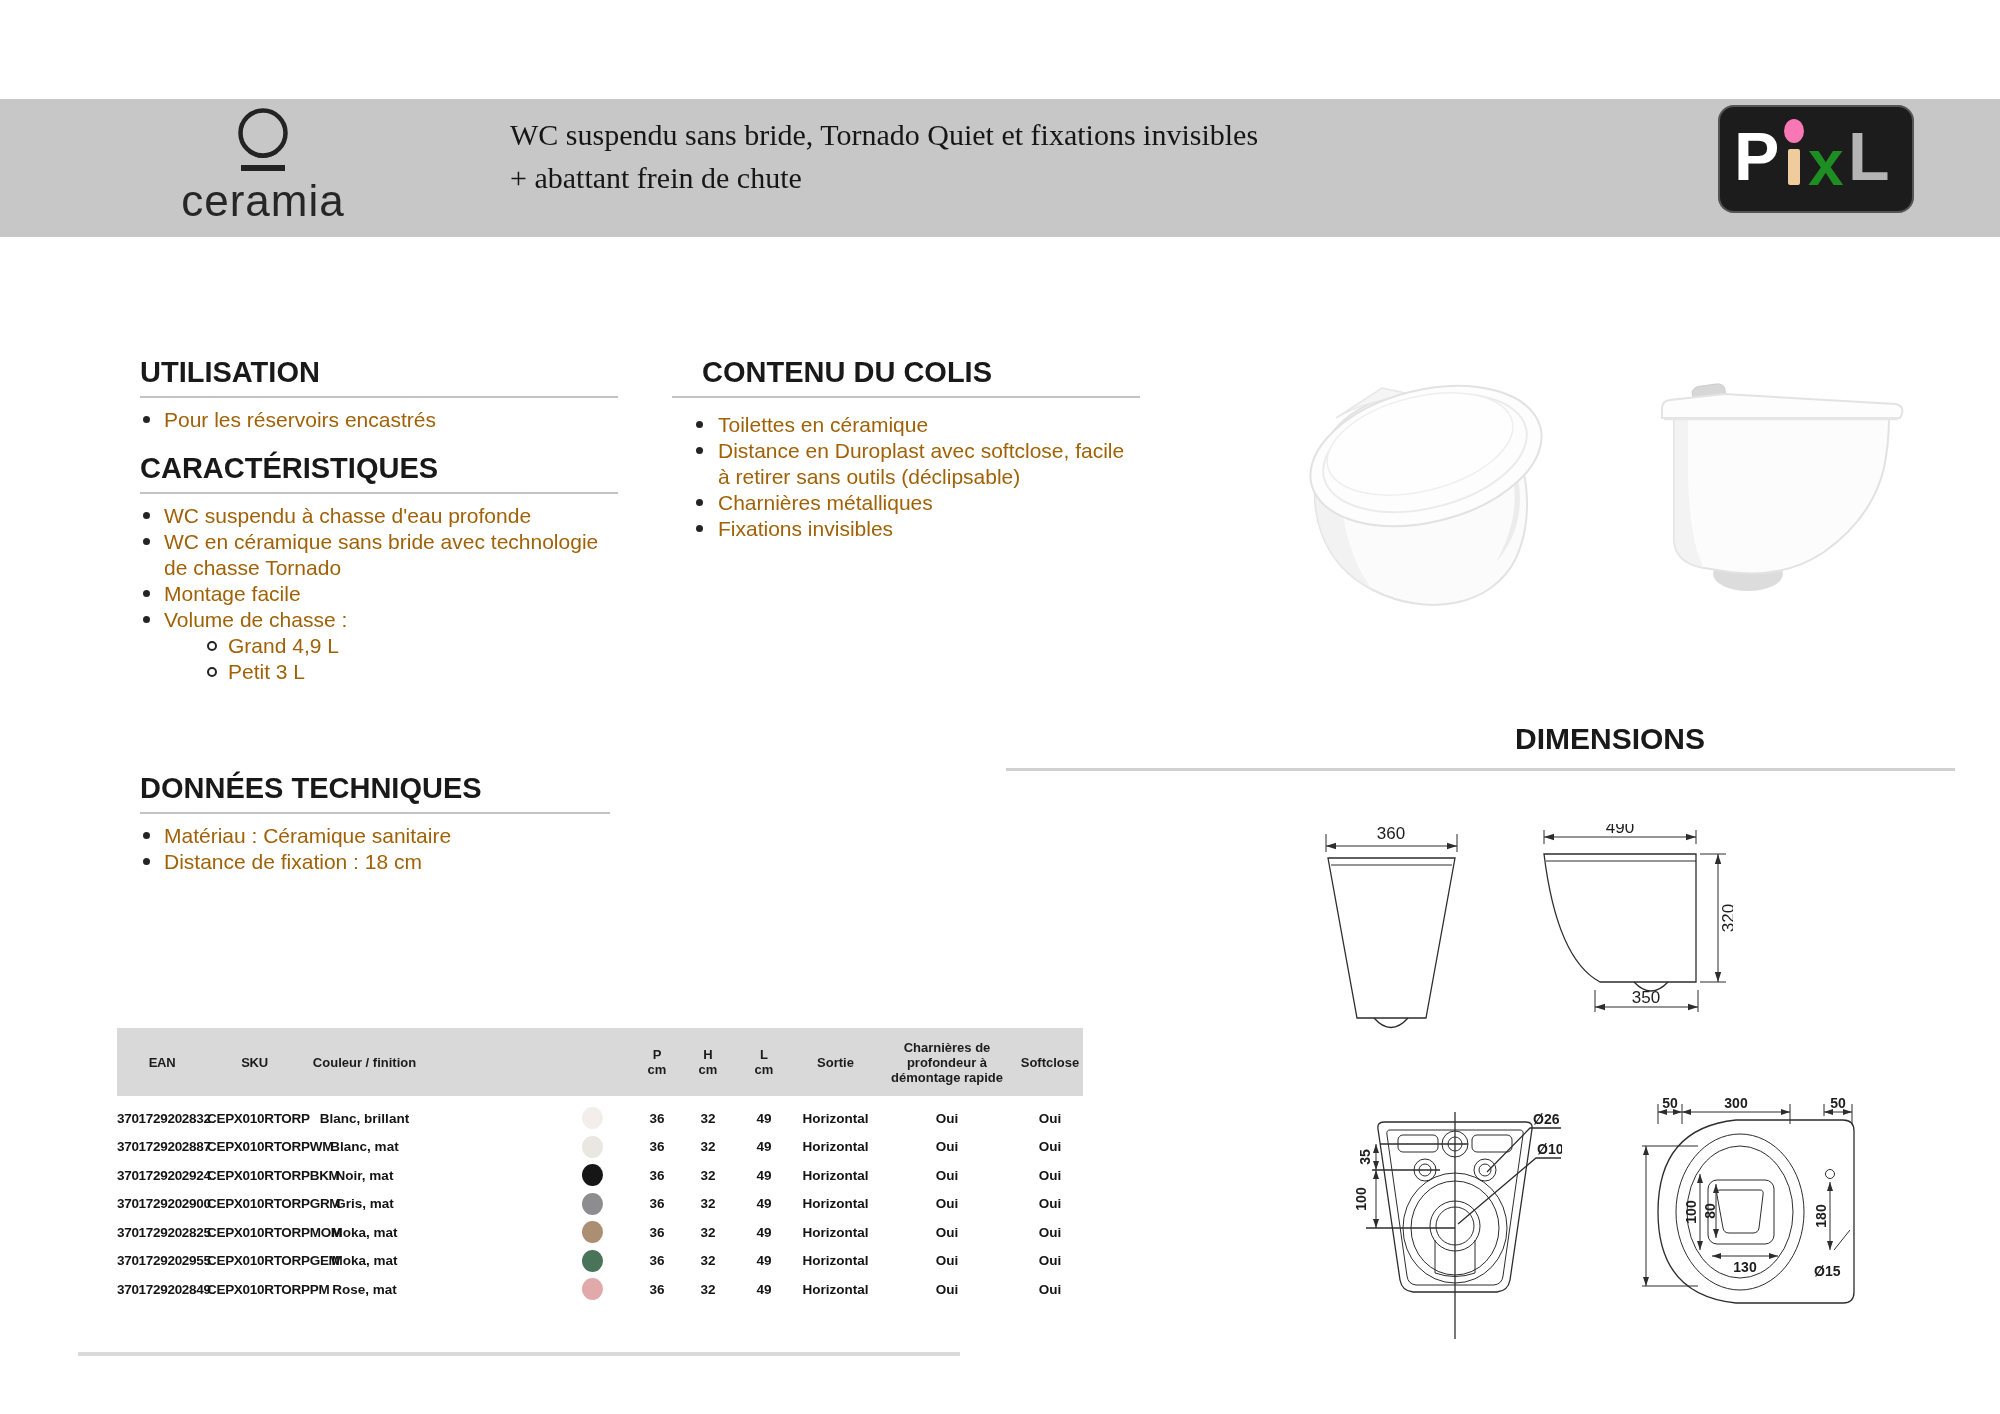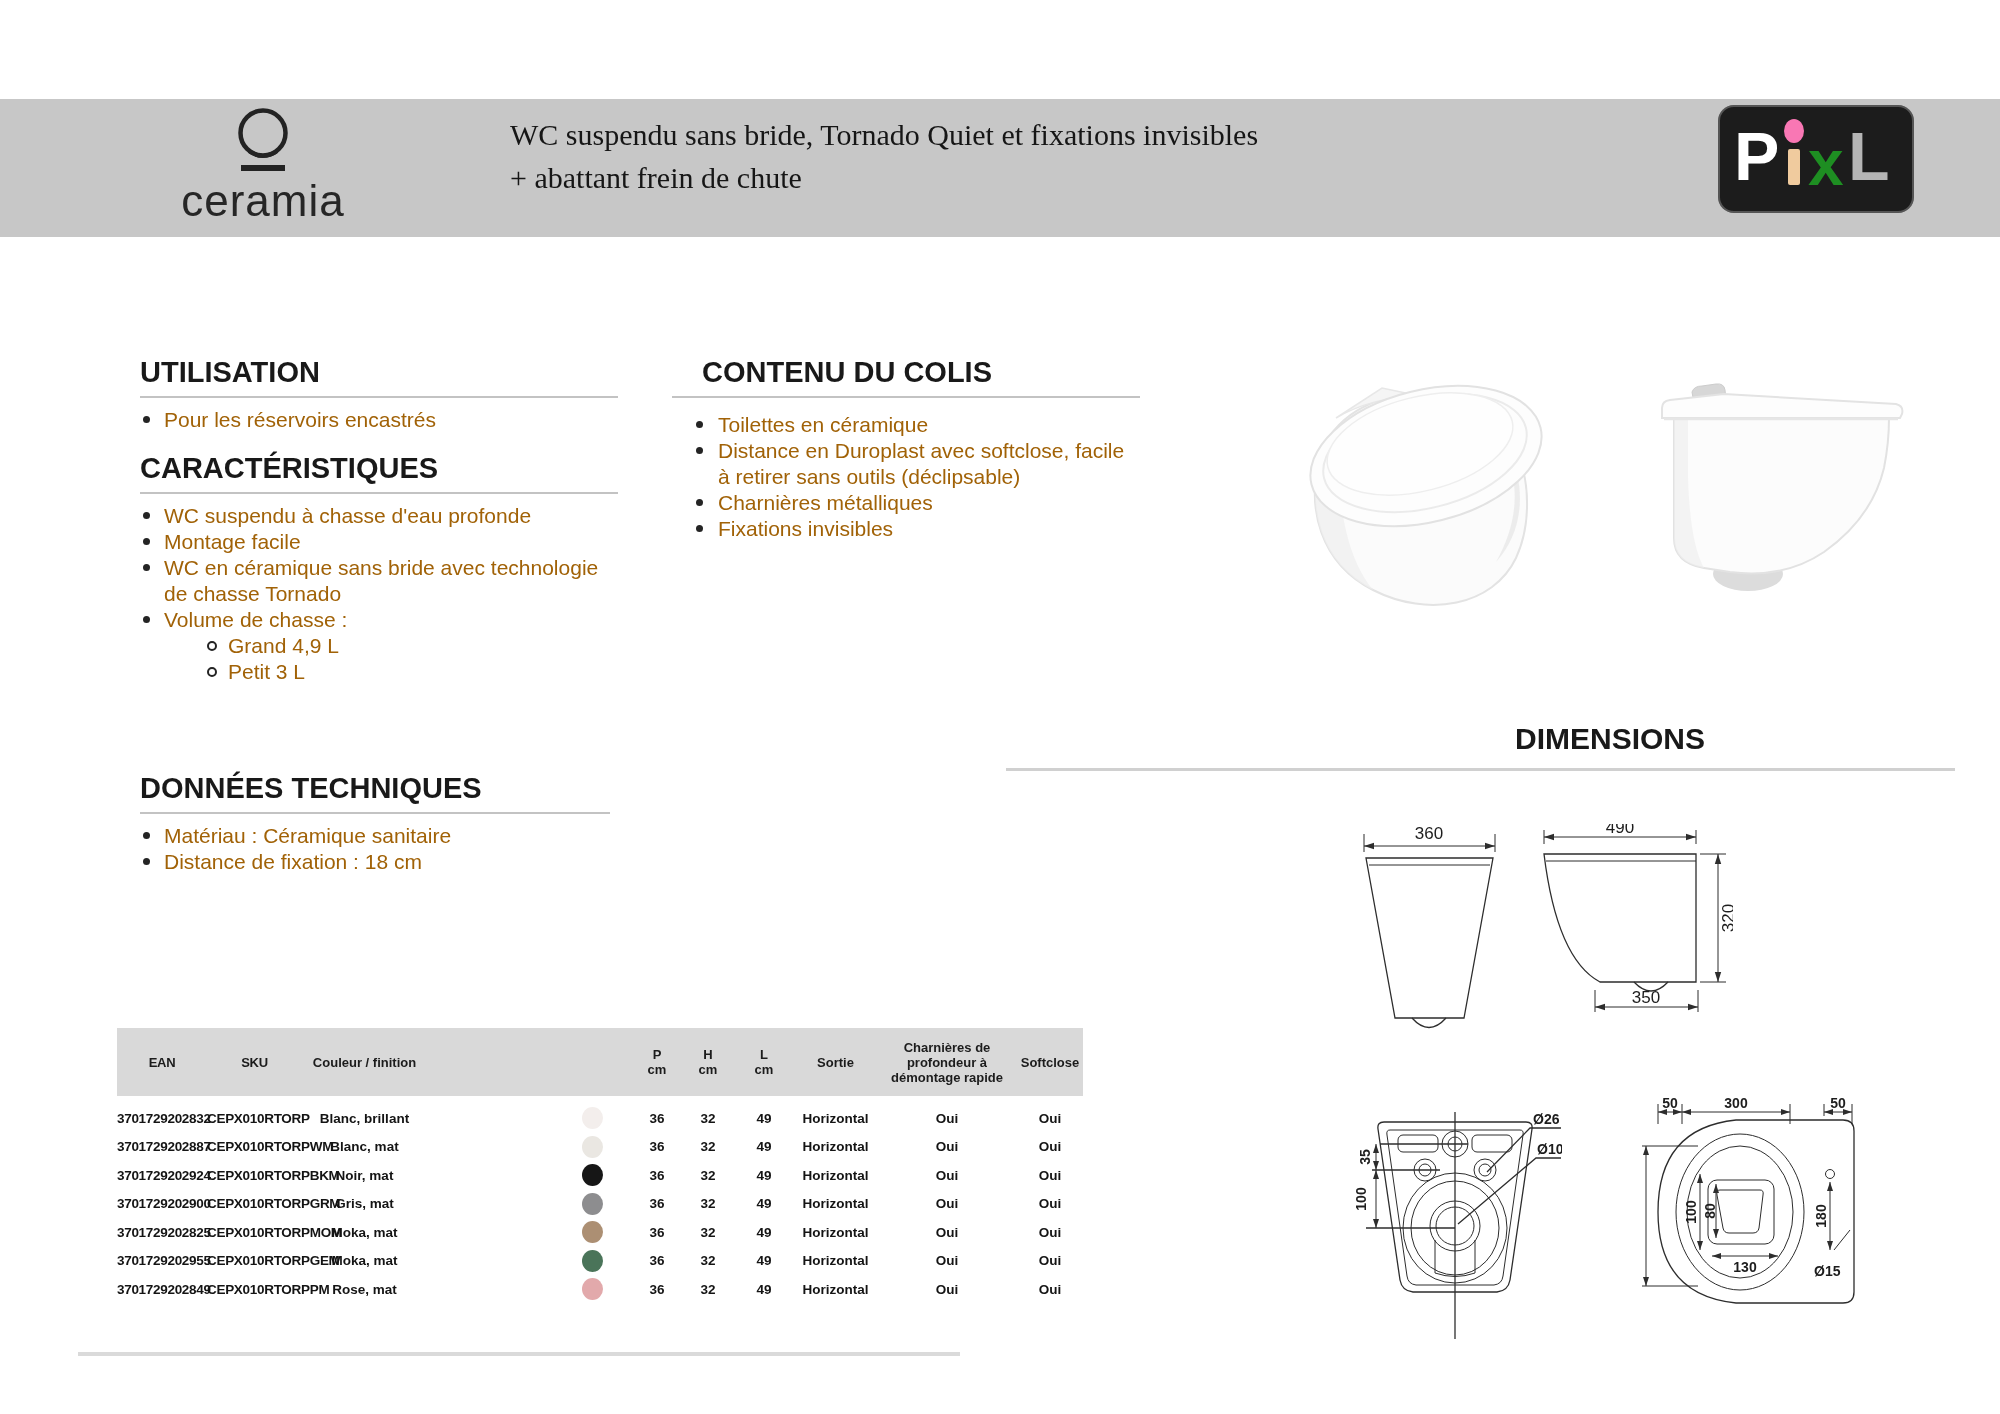--- a/index.html
+++ b/index.html
@@ -108,22 +108,22 @@
     <ul>
       <li><span>Pour les réservoirs encastrés</span></li>
     </ul>
   </div>
 
   <div class="sec" style="left:140px;top:452px;width:478px;">
     <div class="sec-title">CARACTÉRISTIQUES</div>
     <div class="sec-rule"></div>
     <ul>
       <li><span style="display:inline-block;max-width:455px;">WC suspendu à chasse d'eau profonde</span></li>
+      <li><span style="display:inline-block;max-width:452px;">WC en céramique sans bride avec technologie de chasse Tornado</span></li>
       <li><span>Montage facile</span></li>
-      <li><span style="display:inline-block;max-width:452px;">WC en céramique sans bride avec technologie de chasse Tornado</span></li>
       <li><span>Volume de chasse :</span>
         <ul class="sub">
           <li><span>Grand 4,9 L</span></li>
           <li><span>Petit 3 L</span></li>
         </ul>
       </li>
     </ul>
   </div>
 
   <div class="sec mid" style="left:672px;top:356px;width:468px;">
@@ -165,21 +165,21 @@
       <path d="M42,70 L42,190 Q42,215 72,220 Q58,195 56,130 L56,70 Z" fill="#f0f0f0" opacity="0.7"></path>
       <path d="M60,44 Q62,38 70,38 L84,36 Q92,35 93,42 L94,52 L62,55 Z" fill="#d7d7d7" stroke="#cccccc" stroke-width="1"></path>
       <path d="M30,70 L30,60 Q30,53 38,52 L92,46 L264,56 Q272,58 270,66 L268,70 Z" fill="#fdfdfd" stroke="#e3e3e3" stroke-width="2"></path>
       <path d="M32,71 L266,71" stroke="#e6e6e6" stroke-width="2.5" fill="none"></path>
     </svg>
   </div>
 
   <div class="dims-title">DIMENSIONS</div>
   <div class="dims-rule"></div>
 
-  <div class="drw" style="left:1352px;top:822px;">
+  <div class="drw" style="left:1314px;top:822px;">
     <svg width="155" height="215" viewBox="0 0 155 215">
       <path class="dl" d="M12,12 V30"></path>
         <path class="dl" d="M143,12 V30"></path>
       <path class="dl" d="M12,24 H143"></path>
       <path class="ar" d="M12,24 l10,-3.2 v6.4 z"></path>
         <path class="ar" d="M143,24 l-10,-3.2 v6.4 z"></path>
       <text class="big" x="77" y="17" text-anchor="middle">360</text>
       <path class="ln" d="M14,36 L141,36 L112,196 L43,196 Z"></path>
       <path class="dl" d="M17,43 H138"></path>
       <path class="ln" d="M60,196 Q77,215 94,196"></path>

